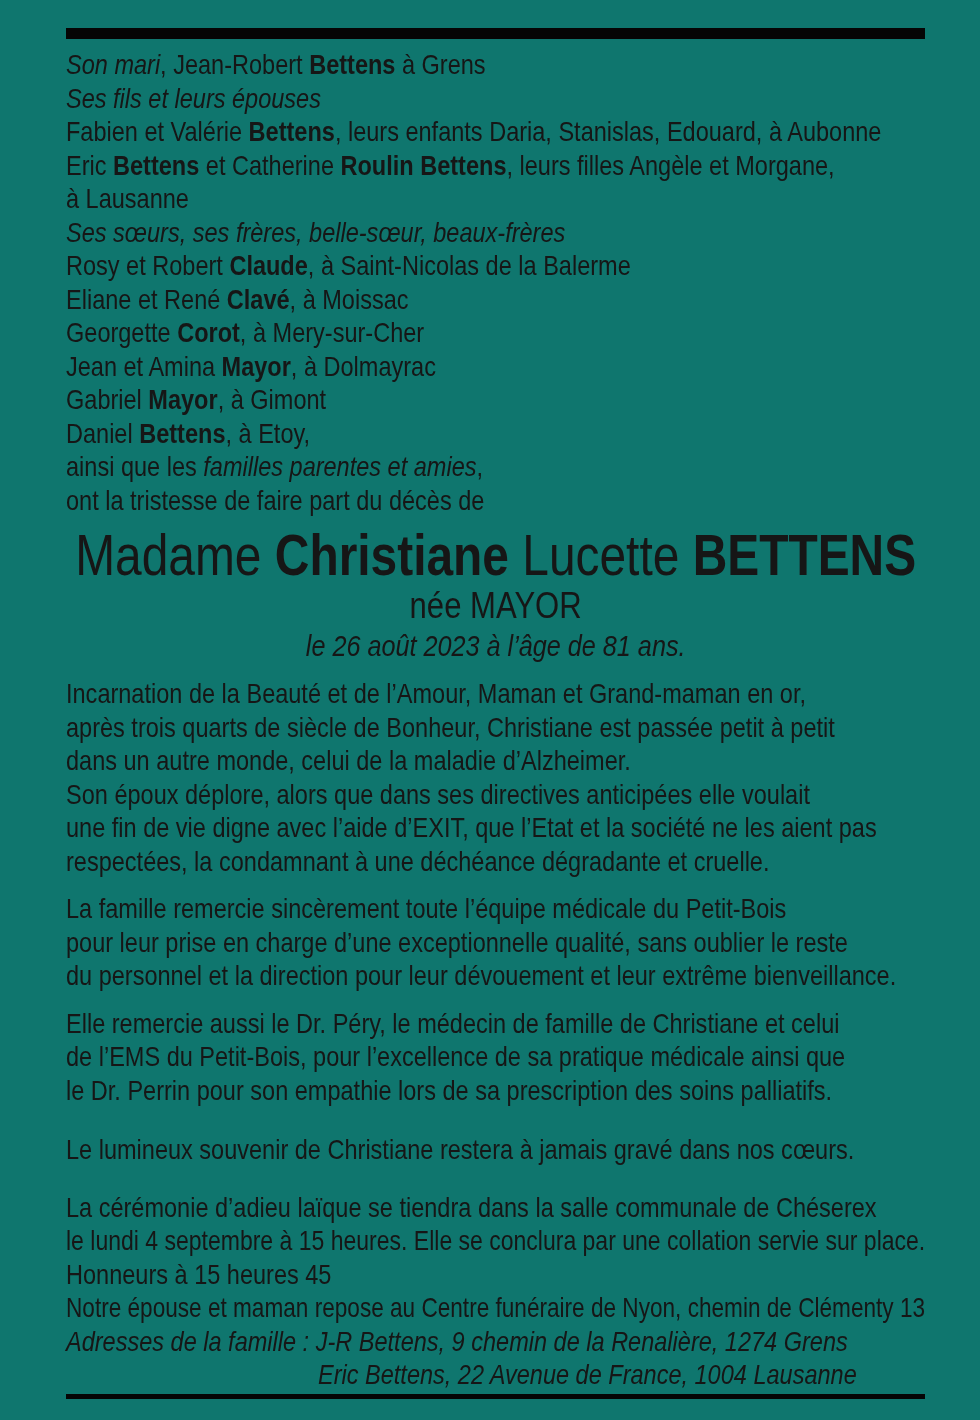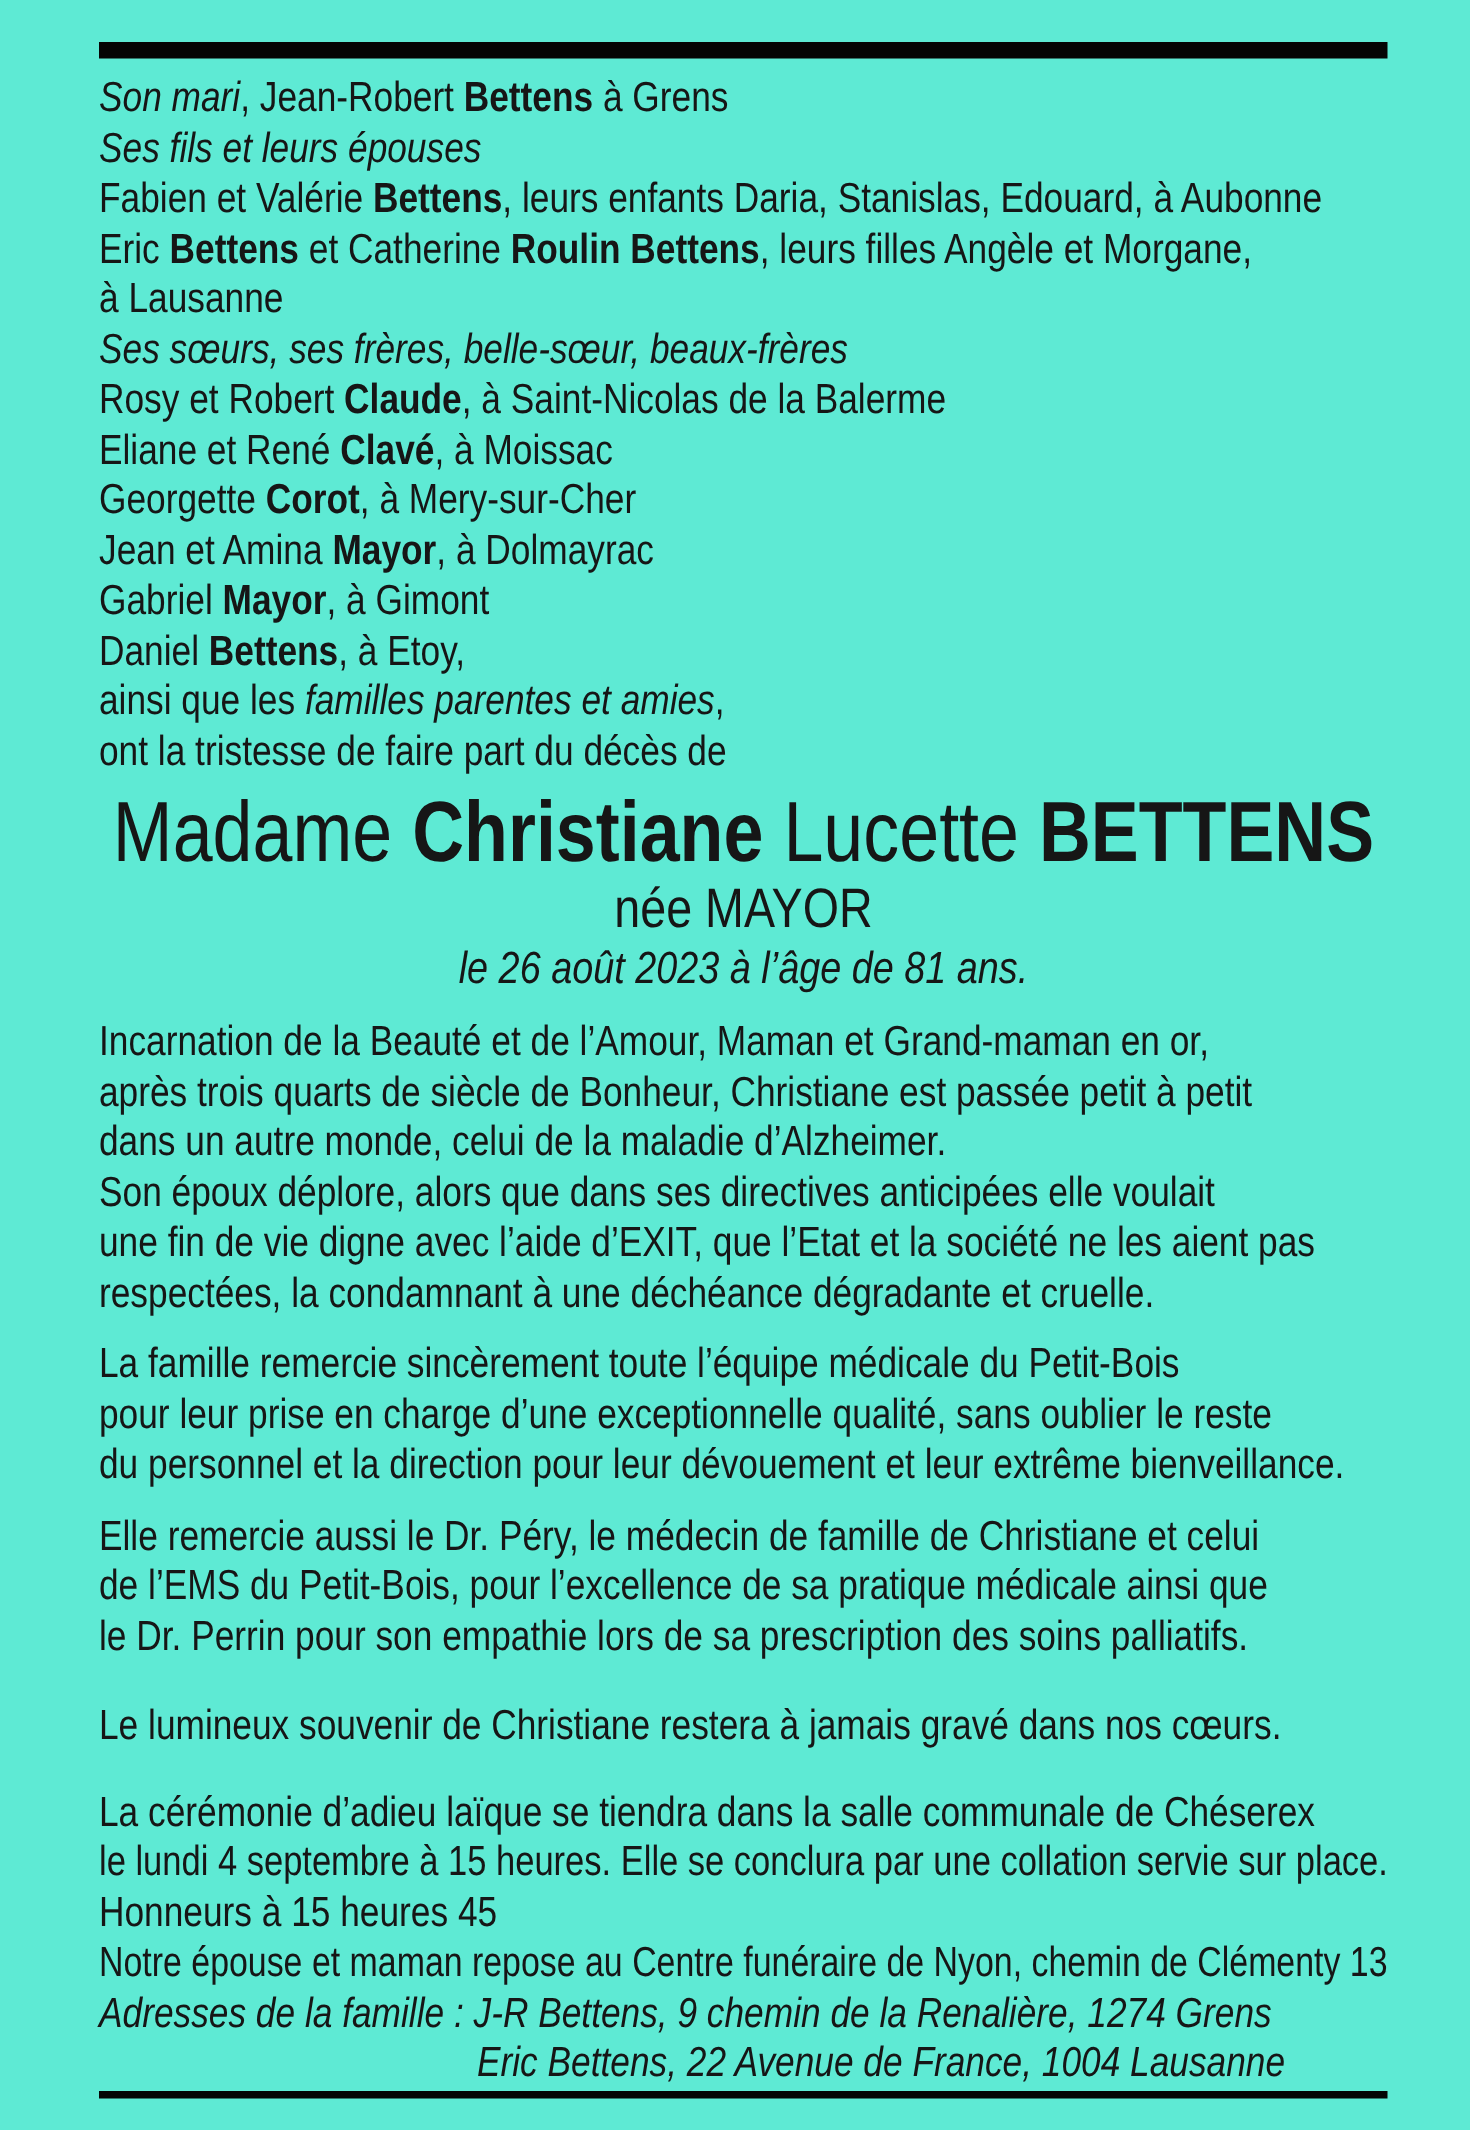--- a/index.html
+++ b/index.html
@@ -11,21 +11,21 @@
     width: 980px;
     height: 1420px;
     font-family: "Liberation Sans", "DejaVu Sans", sans-serif;
     color: #161616;
     overflow: hidden;
   }
   .sheet {
     position: relative;
     width: 980px;
     height: 1420px;
-    background: #5eead4;
+    background: #0f766e;
     overflow: hidden;
   }
   .rule {
     position: absolute;
     left: 66px;
     width: 859px;
     background: #050505;
   }
   .rule-top { top: 28px; height: 11px; }
   .rule-bottom { top: 1394px; height: 5px; }

